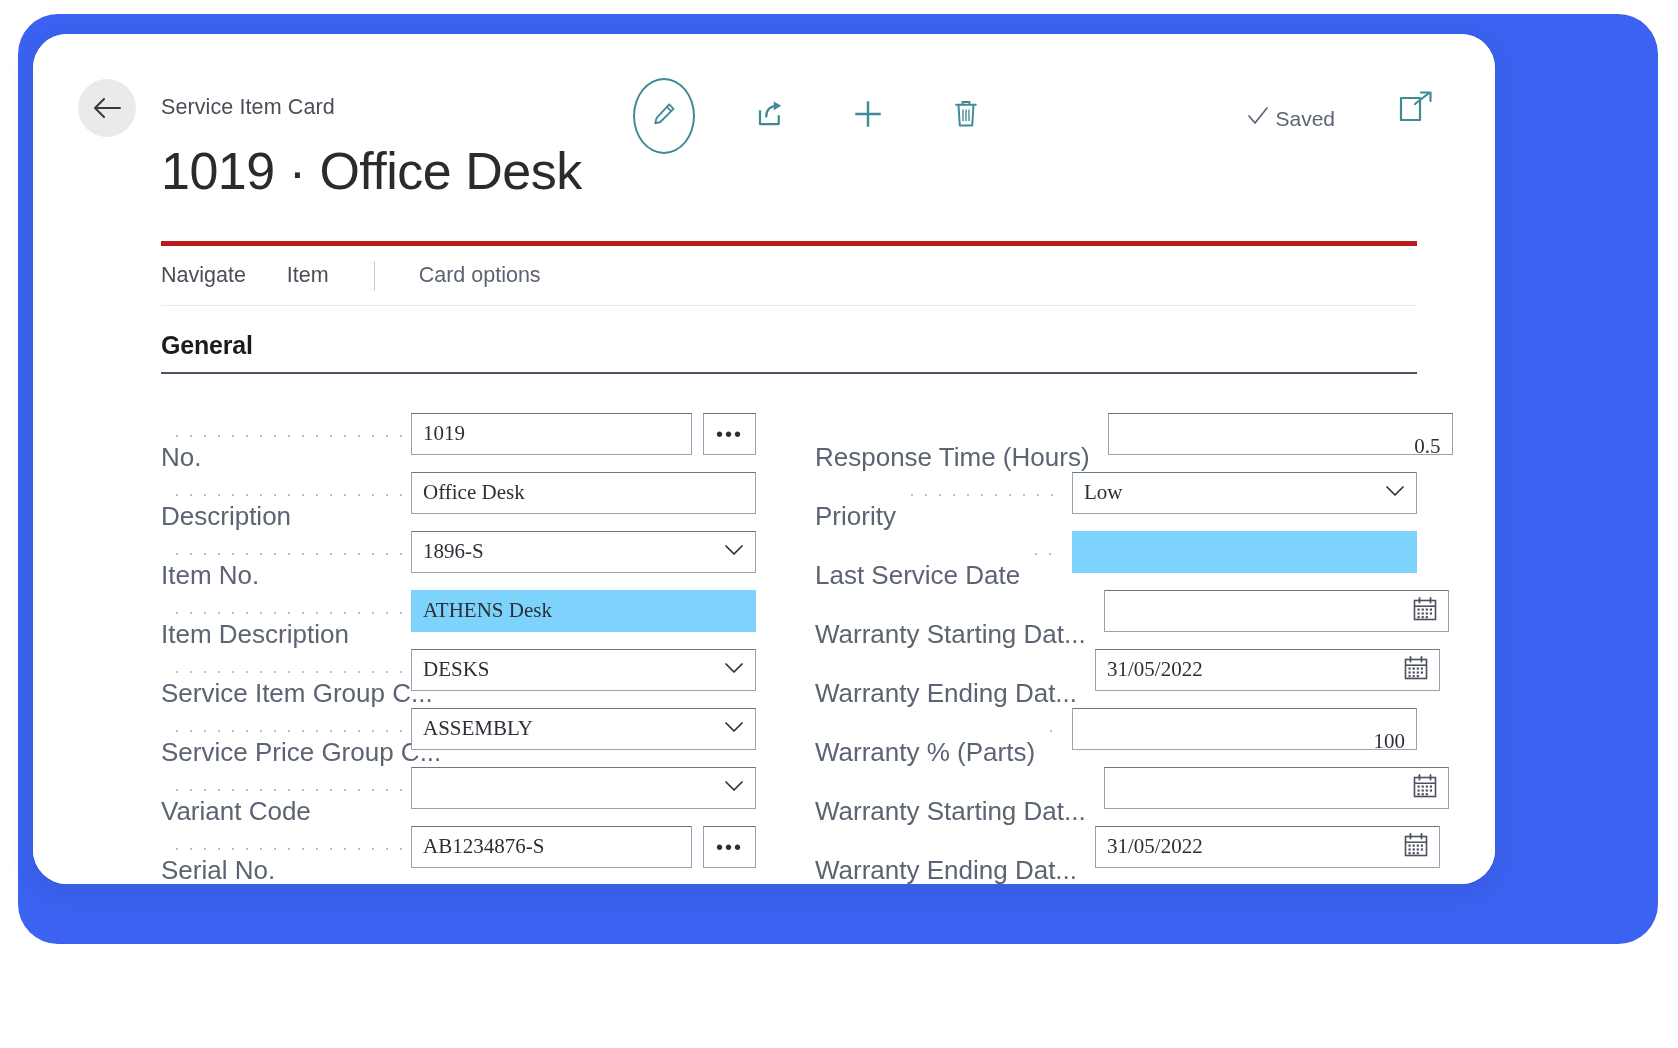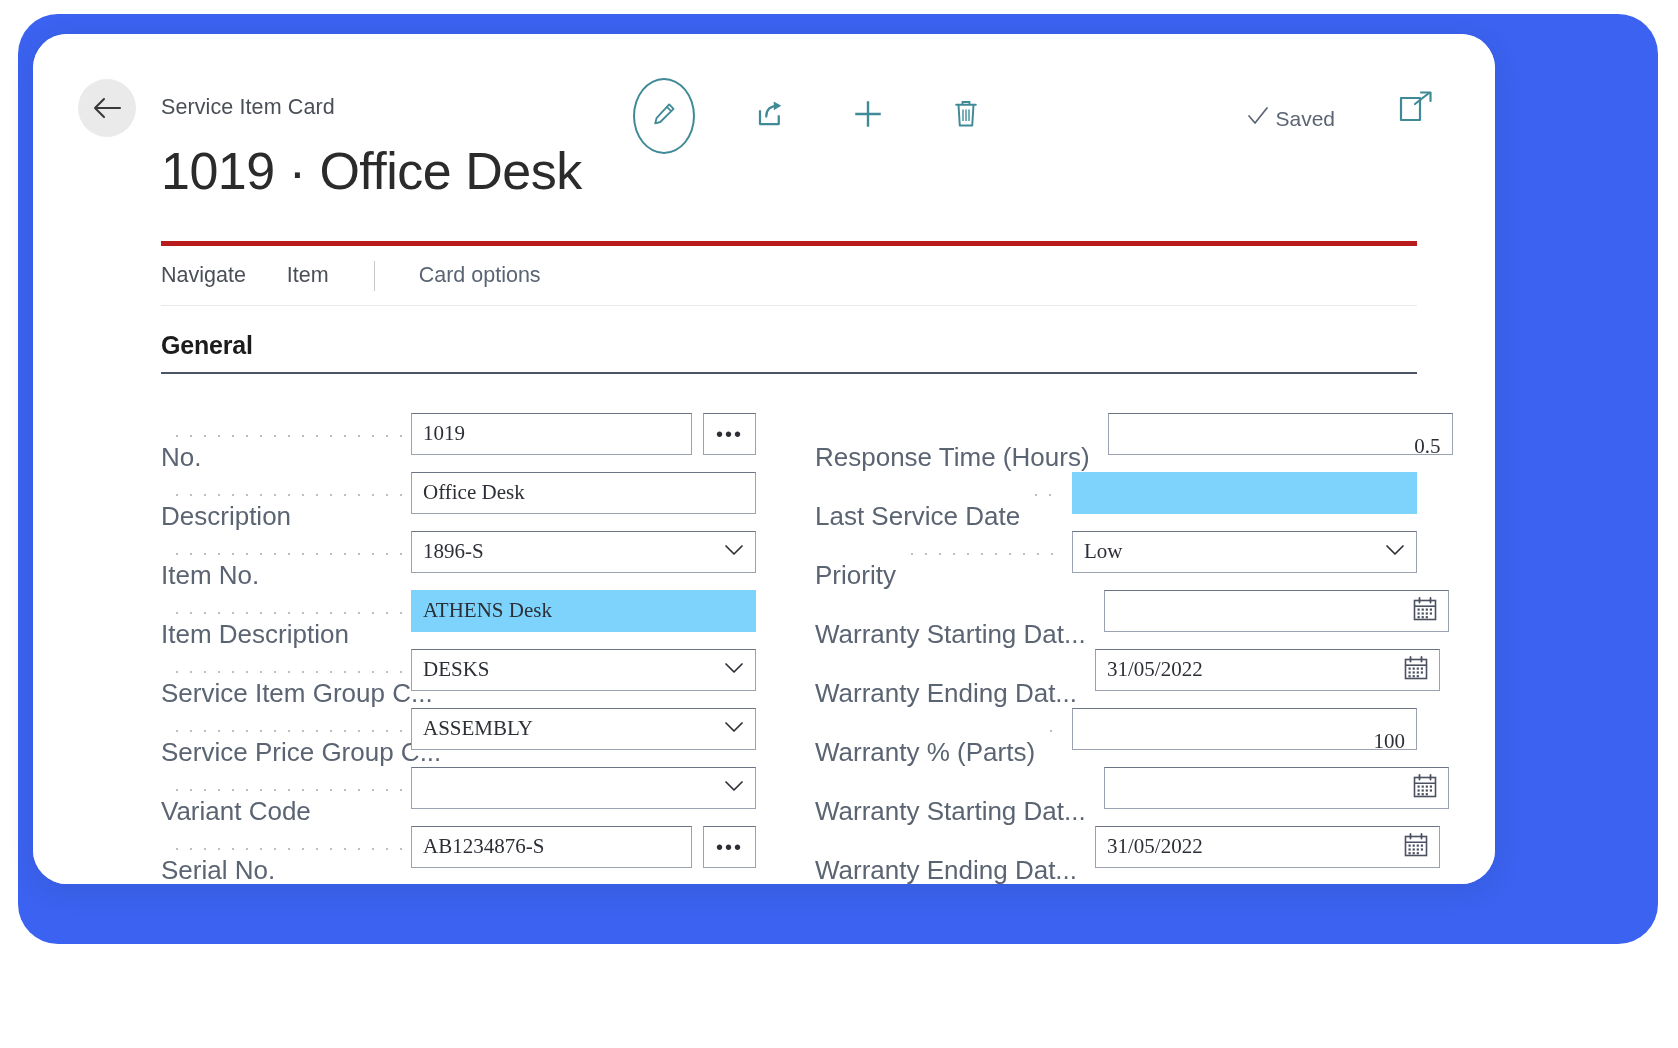--- a/index.html
+++ b/index.html
@@ -440,34 +440,34 @@
         </div>
       <div class="col-right" id="col-right">
           <div class="row">
             <div class="lbl">Response Time (Hours)</div>
             <div class="dots"></div>
             <div class="ctl">
               <div class="val right">0.5</div>
             </div>
           </div>
           <div class="row">
-            <div class="lbl">Last Service Date</div>
-            <div class="dots"></div>
-            <div class="ctl readonly">
-              <div class="val"></div>
-            </div>
-          </div>
-          <div class="row">
             <div class="lbl">Priority</div>
             <div class="dots"></div>
             <div class="ctl">
               <div class="val">Low</div>
               <span class="chev"><svg width="20" height="13" viewBox="0 0 20 13">
                   <path d="M2 2 L10 10 L18 2" fill="none" stroke="#2c2f36" stroke-width="1.7" stroke-linecap="round" stroke-linejoin="round"></path>
                 </svg></span>
+            </div>
+          </div>
+          <div class="row">
+            <div class="lbl">Last Service Date</div>
+            <div class="dots"></div>
+            <div class="ctl readonly">
+              <div class="val"></div>
             </div>
           </div>
           <div class="row">
             <div class="lbl">Warranty Starting Dat...</div>
             <div class="dots"></div>
             <div class="ctl">
               <div class="val"></div>
               <span class="cal-icon"><svg width="26" height="26" viewBox="0 0 26 26">
                   <rect x="2.5" y="4.5" width="21" height="19" fill="none" stroke="#4b5160" stroke-width="1.6"></rect>
                   <path d="M2.5 10.2 H23.5" stroke="#4b5160" stroke-width="1.6"></path>

